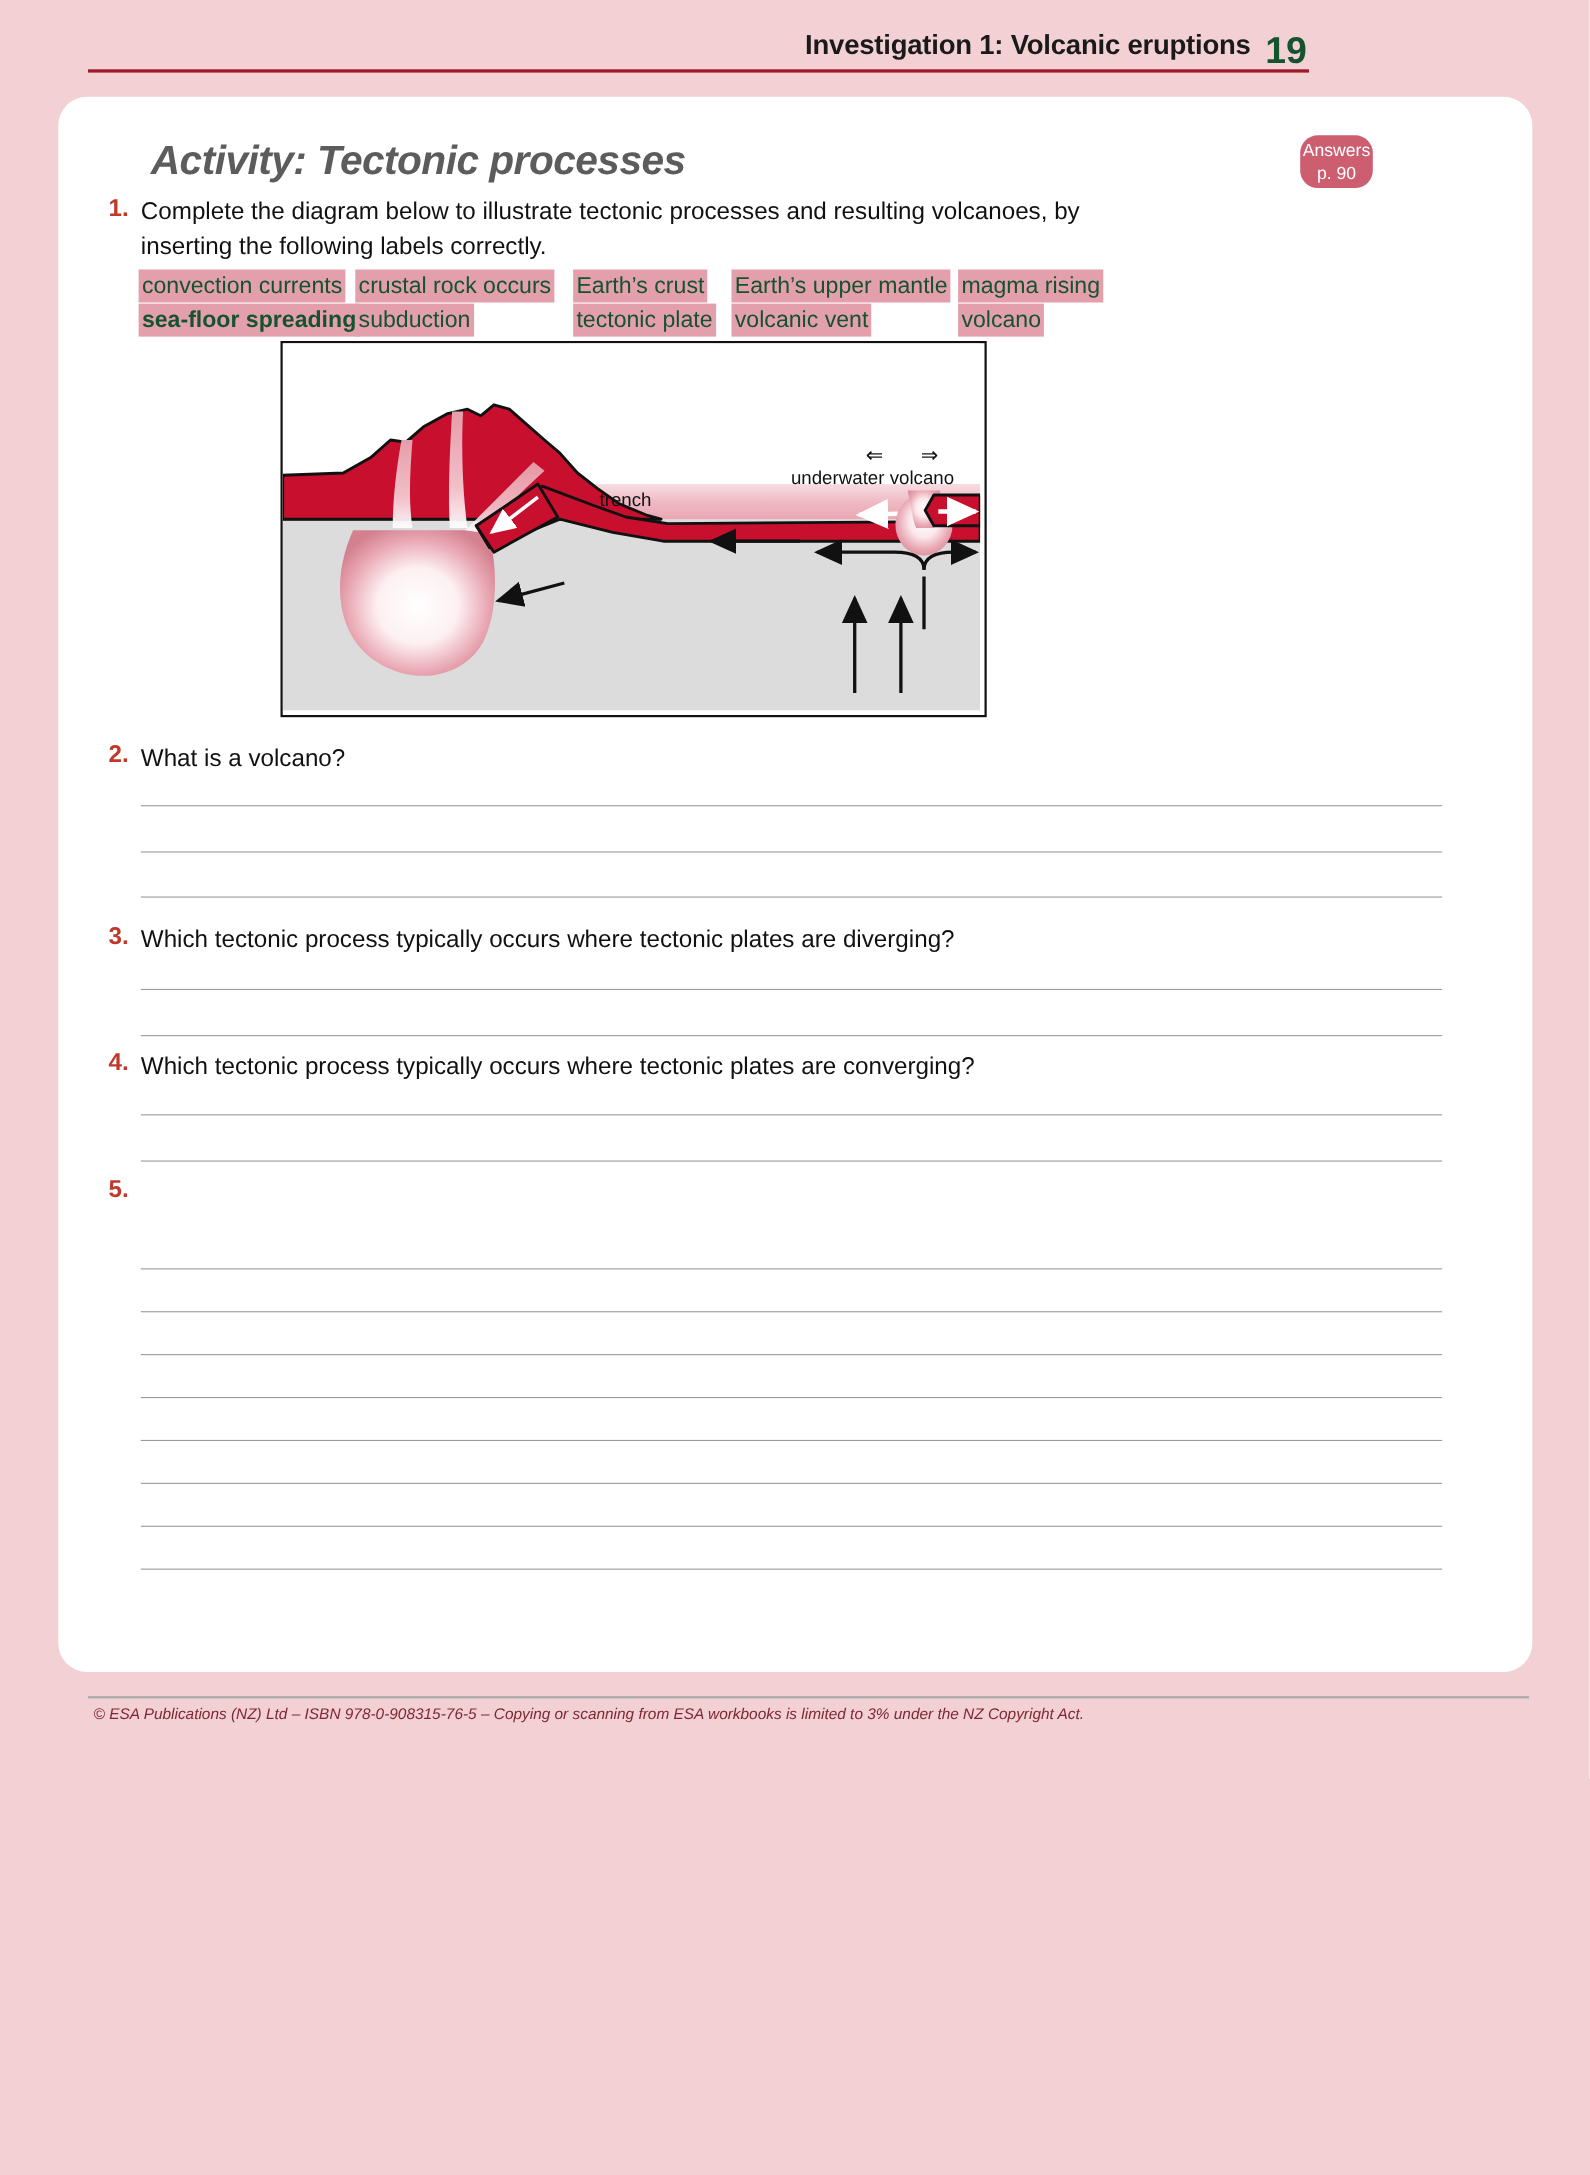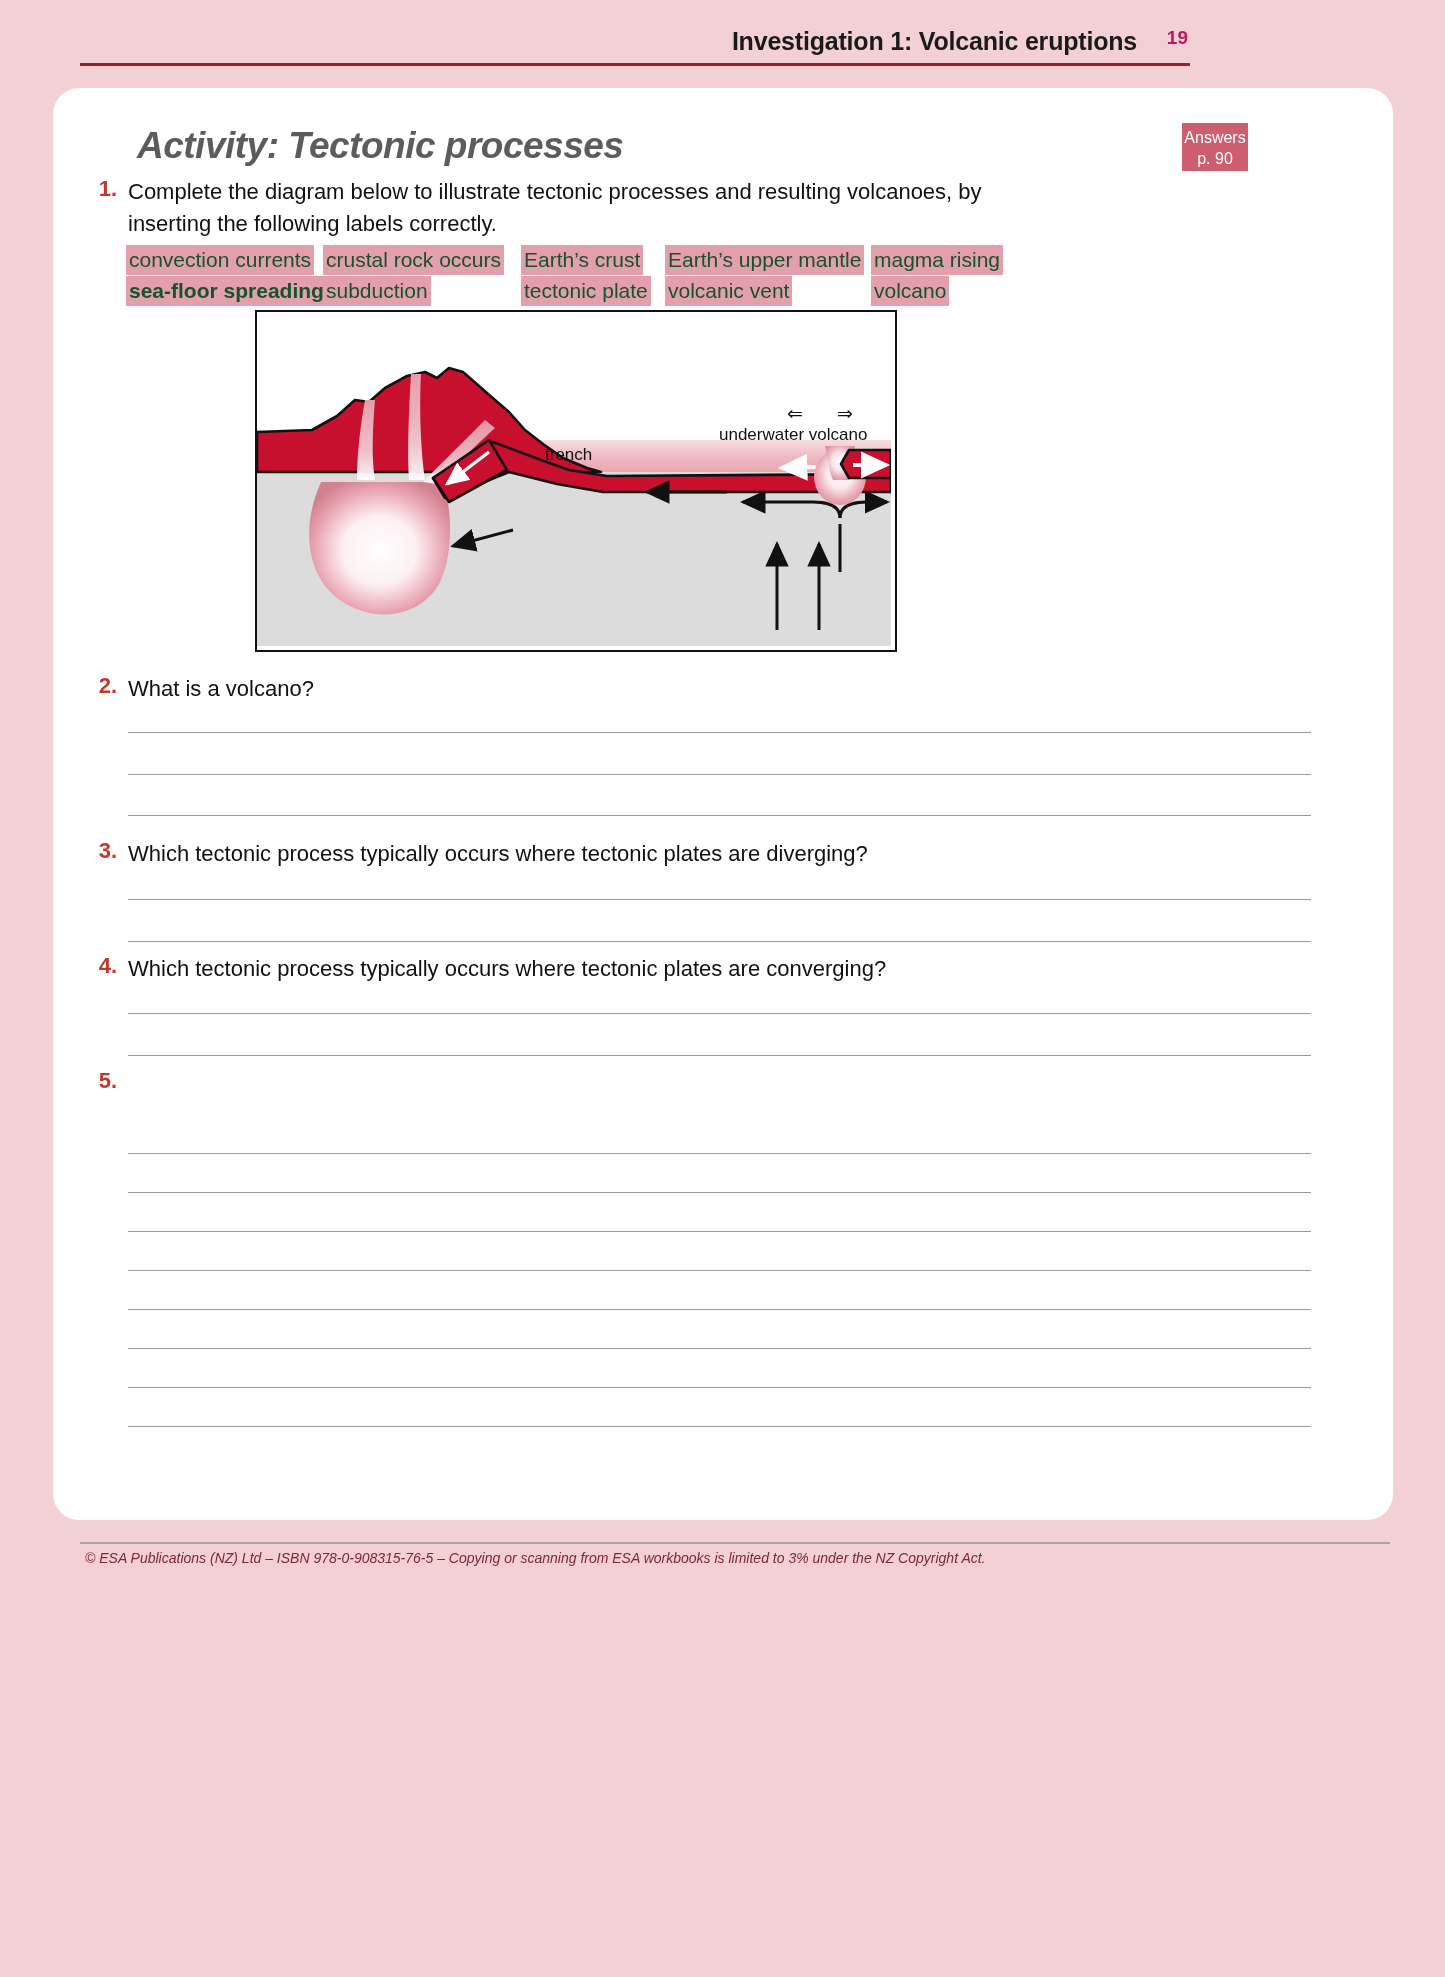--- a/index.html
+++ b/index.html
@@ -28,23 +28,23 @@
     top: 27px;
     font-size: 25px;
     font-weight: bold;
     color: #1a1a1a;
     letter-spacing: -0.2px;
   }
   #header-page-number {
     position: absolute;
     right: 57px;
     top: 27px;
-    font-size: 19px;
+    font-size: 34px;
     font-weight: bold;
-    color: #be185d;
+    color: #14532d;
   }
   #header-rule {
     position: absolute;
     left: 80px;
     right: 55px;
     top: 63px;
     height: 3px;
     background: #9e1b2b;
   }
 
@@ -78,20 +78,21 @@
     top: 35px;
     width: 66px;
     height: 48px;
     background: #cc5e70;
     color: #ffffff;
     font-size: 16px;
     line-height: 21px;
     text-align: center;
     padding-top: 4px;
     box-sizing: border-box;
+    border-radius: 16px;
   }
   #answers-badge div { display: block; }
 
   
   .q-num {
     position: absolute;
     font-size: 22px;
     font-weight: bold;
     color: #c0392b;
     width: 34px;

